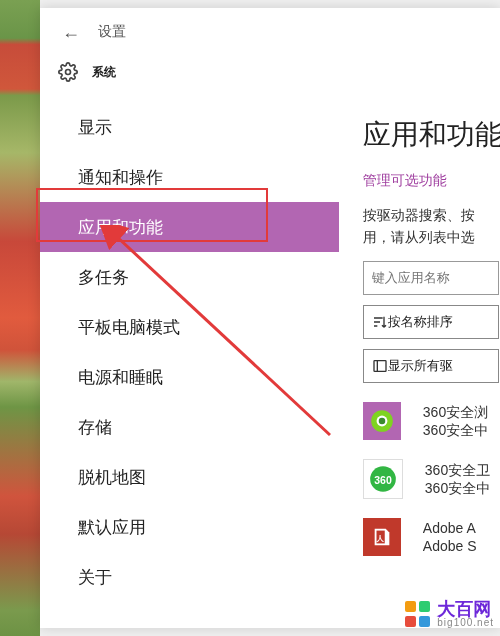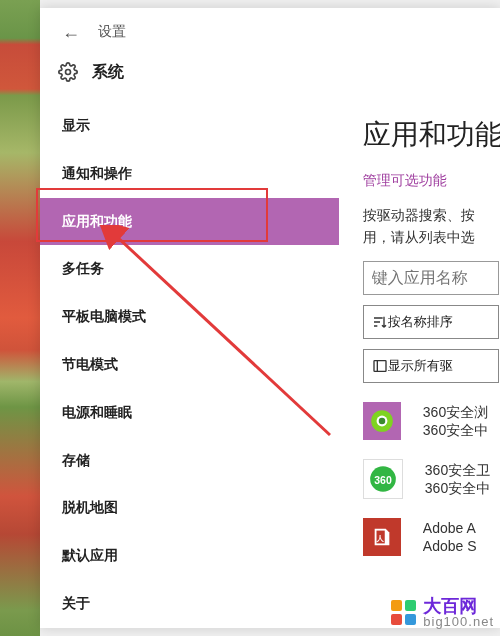--- a/index.html
+++ b/index.html
@@ -47,44 +47,43 @@
     display: flex;
     align-items: center;
     gap: 14px;
     padding: 0 18px 6px 18px;
     color: #222;
   }
   .gear {
     width: 20px; height: 20px; color: #444;
   }
   .section-title {
-    font-size: 16px;
+    font-size: 12px;
     font-weight: 600;
     color: #222;
   }
   .body {
     flex: 1;
     display: flex;
     overflow: hidden;
   }
   .nav {
     width: 318px;
     display: flex;
     flex-direction: column;
     padding-top: 4px;
   }
   .nav-item {
     height: 50px;
     display: flex;
     align-items: center;
-    padding-left: 22px;
-    font-size: 14px;
+    padding-left: 38px;
+    font-size: 17px;
     color: #222;
     cursor: pointer;
-    font-weight: bold;
   }
   .nav-item.selected {
     background: #b266b2;
     color: #fff;
   }
   .main {
     width: 146px;
     padding: 10px 0 0 24px;
     overflow: hidden;
     white-space: nowrap;
@@ -105,21 +104,21 @@
   .desc {
     font-size: 14px;
     color: #333;
     line-height: 1.6;
     margin-bottom: 12px;
   }
   .search {
     width: 118px; height: 32px;
     border: 1px solid #999;
     padding: 0 8px;
-    font-size: 16px;
+    font-size: 13px;
     color: #777;
     margin-bottom: 10px;
     font-family: inherit;
     box-sizing: content-box;
   }
   .outlined-btn {
     display: flex;
     align-items: center;
     width: 118px; height: 32px;
     border: 1px solid #888;
@@ -163,21 +162,21 @@
   .watermark {
     position: absolute;
     right: 6px; bottom: 8px;
     display: flex; align-items: center; gap: 6px;
     font-family: sans-serif;
   }
   .wm-logo { display:flex; flex-wrap:wrap; width:26px; height:26px; gap:3px; }
   .wm-logo span { width:11px; height:11px; border-radius:2px; }
   .wm-text { line-height:1; }
   .wm-text .l1 { font-size:18px; font-weight:700; color:#6d28d9; }
-  .wm-text .l2 { font-size:13px; color:#888; letter-spacing:1px;text-align:center; }
+  .wm-text .l2 { font-size:10px; color:#888; letter-spacing:1px;text-align:center; }
 </style>
 </head>
 <body>
 
 <div class="bg-strip"></div>
 
 <div class="window">
 
   <div class="titlebar">
     <span class="back-btn">←</span>
@@ -202,23 +201,20 @@
           <span>通知和操作</span>
         </div>
       <div class="nav-item selected">
           <span>应用和功能</span>
         </div>
       <div class="nav-item">
           <span>多任务</span>
         </div>
       <div class="nav-item">
           <span>平板电脑模式</span>
-        </div>
-      <div class="nav-item">
-          <span>节电模式</span>
         </div>
       <div class="nav-item">
           <span>电源和睡眠</span>
         </div>
       <div class="nav-item">
           <span>存储</span>
         </div>
       <div class="nav-item">
           <span>脱机地图</span>
         </div>

